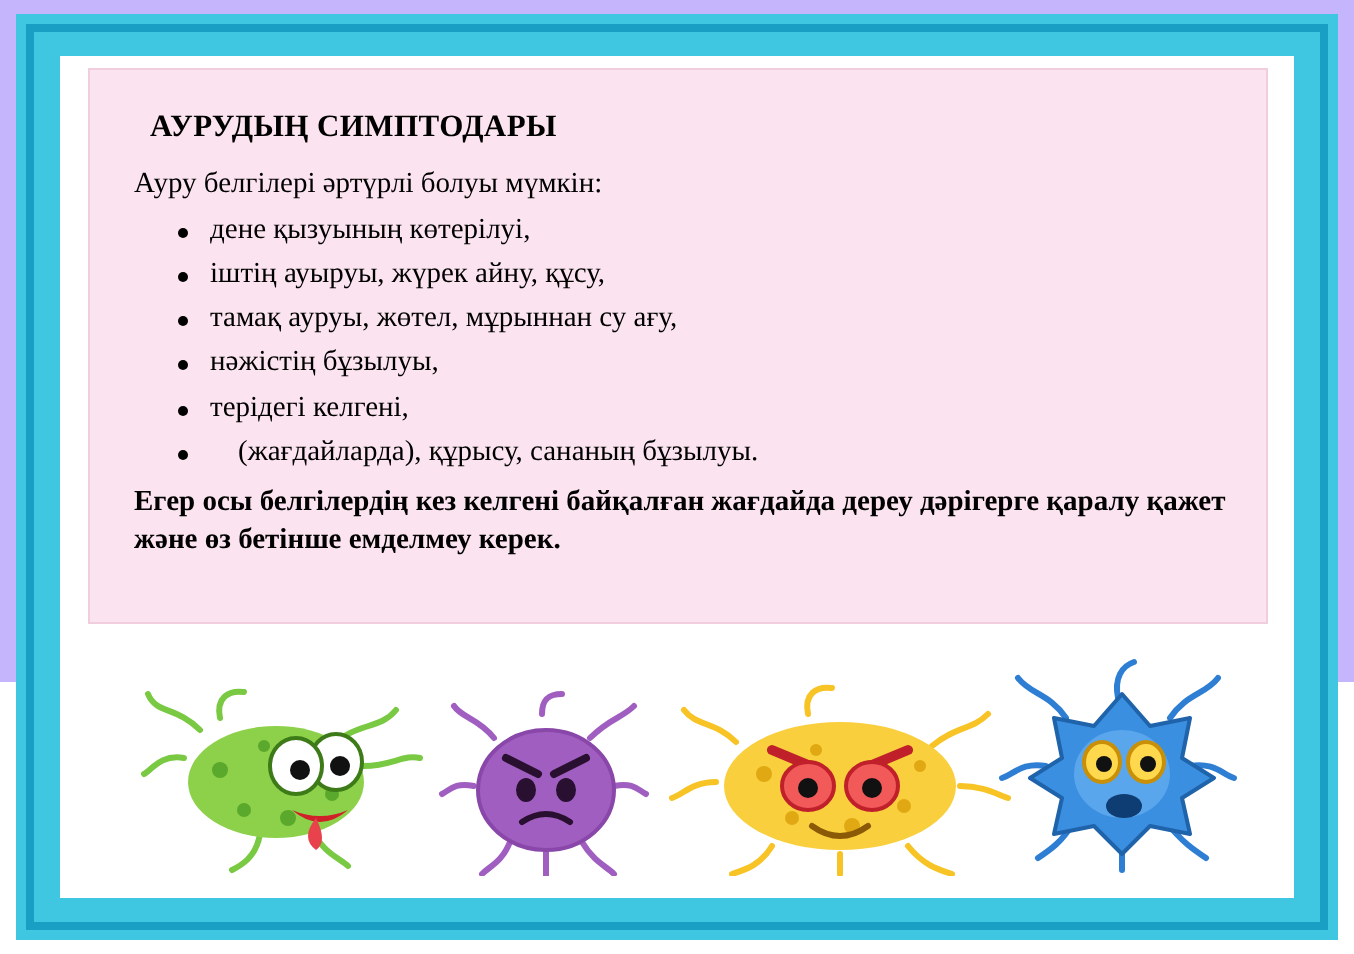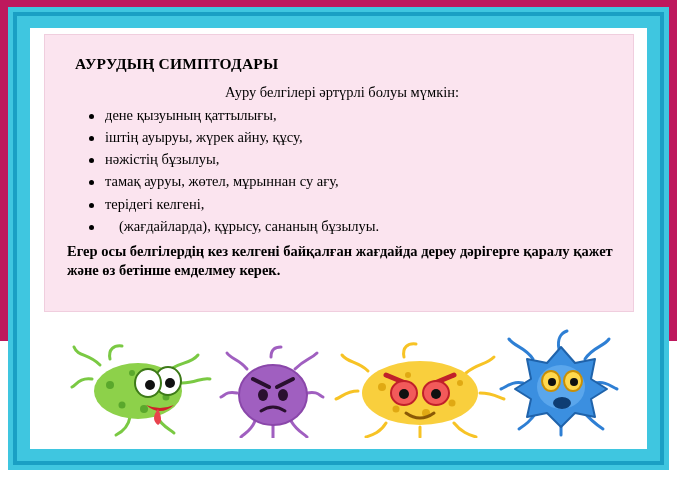--- a/index.html
+++ b/index.html
@@ -13,21 +13,21 @@
     font-family: "Liberation Serif", serif;
     overflow: hidden;
   }
 
   .slide {
     position: absolute;
     left: 0;
     top: 0;
     width: 677px;
     height: 341px;
-    background: #be185d;
+    background: #c4b5fd;
     box-sizing: border-box;
   }
 
   
   .frame-outer {
     position: absolute;
     left: 8px;
     top: 7px;
     width: 661px;
     height: 463px;
@@ -73,21 +73,20 @@
     color: #000000;
     letter-spacing: 0.2px;
     margin: 6px 0 10px 12px;
   }
 
   .lead {
     font-size: 14.5px;
     color: #000000;
     margin: 0 0 4px 4px;
     line-height: 1.28;
-    text-align: center;
   }
 
   ul.symptoms {
     list-style: none;
     margin: 0 0 6px 0;
     padding: 0 0 0 26px;
   }
   ul.symptoms li {
     position: relative;
     font-size: 14.5px;
@@ -142,30 +141,30 @@
   <div class="frame-outer"></div>
   <div class="frame-mid"></div>
   <div class="frame-inner"></div>
 
   <div class="text-panel">
     <div class="panel-title">АУРУДЫҢ СИМПТОДАРЫ</div>
     <div class="lead">Ауру белгілері әртүрлі болуы мүмкін:</div>
 
     <ul class="symptoms">
       <li>
-        <span>дене қызуының  қаттылығы,</span>
+        <span>дене қызуының  көтерілуі,</span>
       </li>
       <li>
         <span> іштің ауыруы, жүрек айну, құсу,</span>
       </li>
       <li>
+        <span>тамақ ауруы, жөтел, мұрыннан су ағу,</span>
+      </li>
+      <li>
         <span>нәжістің бұзылуы,</span>
-      </li>
-      <li>
-        <span>тамақ ауруы, жөтел, мұрыннан су ағу,</span>
       </li>
       <li>
         <span>терідегі келгені,</span>
       </li>
       <li>
         <span class="cont">(жағдайларда), құрысу, сананың бұзылуы.</span>
       </li>
     </ul>
 
     <div class="closing">Егер осы белгілердің кез келгені байқалған жағдайда дереу дәрігерге қаралу қажет және өз бетінше емделмеу керек.</div>

